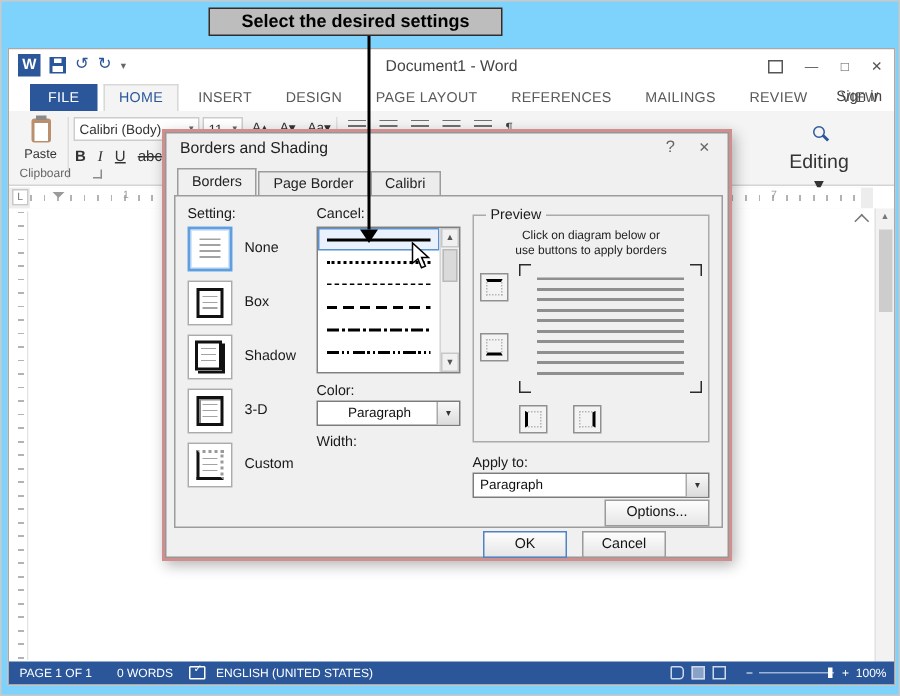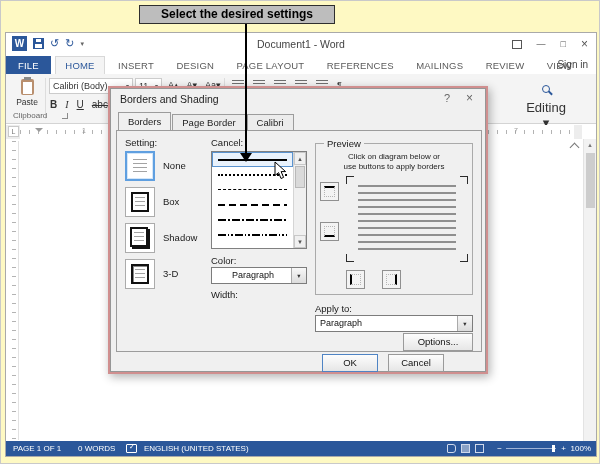--- a/index.html
+++ b/index.html
@@ -1,19 +1,19 @@
 <!DOCTYPE html>
 <html><head>
 <meta charset="utf-8">
 <style>
   * { box-sizing: border-box; margin: 0; padding: 0; }
   html,body { background:#fff; }
   #stage{
     position:relative; width:600px; height:464px; overflow:hidden;
-    background:#fef9c3; border:1px solid #c9c9c9;
+    background:#7dd3fc; border:1px solid #c9c9c9;
     font-family:"Liberation Sans","DejaVu Sans",sans-serif;
     -webkit-font-smoothing:antialiased;
   }
 
   
   .callout{
     position:absolute; left:138px; top:4px; width:196px; height:19px; z-index:50;
     background:#bdbdbd; border:1px solid #2e2e2e; color:#000;
     font-weight:bold; font-size:12px; line-height:17px; text-align:center;
   }
@@ -37,21 +37,21 @@
   .title-text{ position:absolute; left:0; right:0; top:0; height:22px; text-align:center;
     font-size:10.5px; line-height:22px; color:#444; }
   .winctl{ position:absolute; right:8px; top:0; height:22px; display:flex; gap:15px; align-items:center; color:#555; }
   .rdo-box{ width:10px; height:9px; border:1px solid #555; }
   .wc-min{ font-size:9px; } .wc-max{ font-size:9px; } .wc-close{ font-size:12px; }
 
   
   .tabrow{ position:absolute; left:0; right:0; top:22px; height:19px; background:#fff; }
   .rtab{ display:inline-block; padding:0 9px; font-size:9.5px; line-height:19px;
     color:#5a5a5a; letter-spacing:.2px; }
-  .rtab.file{ background:#2b579a; color:#fff; padding:0 12px; }
+  .rtab.file{ background:#2b579a; color:#fff; padding:0 12px;margin-left:14px; }
   .rtab.active{ color:#2b579a; background:#f4f4f4; border:1px solid #d8d8d8; border-bottom:none; line-height:17px; }
   .signin{ position:absolute; right:8px; top:0; font-size:10px; line-height:19px; color:#444; }
 
   
   .ribbon{ position:absolute; left:0; right:0; top:41px; height:50px; background:#f4f4f4;
     border-bottom:1px solid #d4d4d4; }
   .paste{ position:absolute; left:5px; top:3px; width:32px; height:43px; text-align:center; }
   .clip-icon{ margin:2px auto 0; width:13px; height:16px; background:#b98f6e; border-radius:2px; position:relative; }
   .clip-icon::before{ content:""; position:absolute; left:2px; top:3px; right:2px; bottom:1px; background:#fff; }
   .clip-icon::after{ content:""; position:absolute; left:3px; top:-2px; width:7px; height:3px; background:#8a8a8a; }
@@ -376,20 +376,28 @@
         <span class="set-label">Shadow</span>
       </div>
       <div class="set-item" style="top:128px">
         <span class="set-icon">
             <span class="pg threed">
               <span class="txt"></span>
             </span>
           </span>
         <span class="set-label">3-D</span>
       </div>
+      <div class="set-item" style="top:164px">
+        <span class="set-icon">
+            <span class="pg custom">
+              <span class="txt"></span>
+            </span>
+          </span>
+        <span class="set-label">Custom</span>
+      </div>
 
       <span class="lbl" style="left:94px;top:6px">Cancel:</span>
       <div class="style-list">
         <div class="sli sel">
             <span class="ln"></span>
           </div>
         <div class="sli">
             <span class="ln dotted"></span>
           </div>
         <div class="sli">

